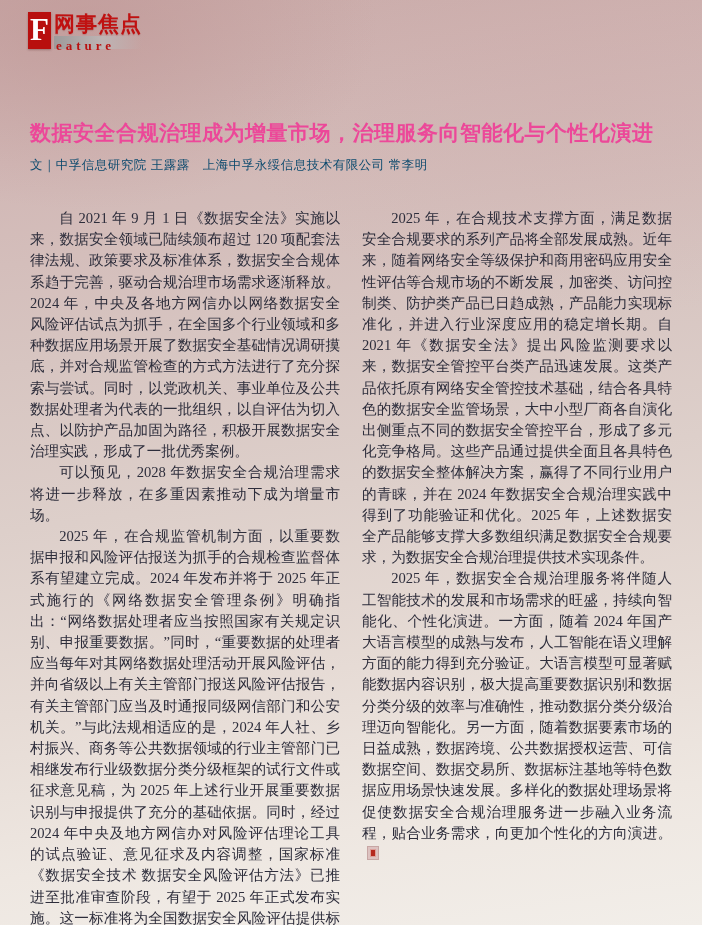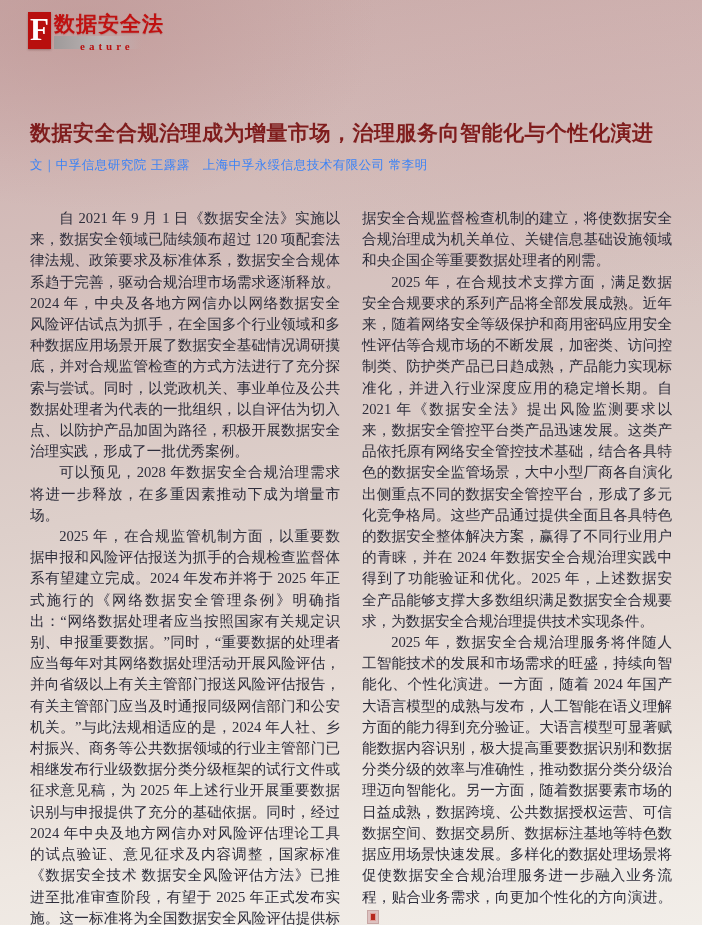--- a/index.html
+++ b/index.html
@@ -35,36 +35,35 @@
     text-shadow: 0 1px 1px rgba(120,60,60,0.25);
   }
   .en-strip {
     margin-top: 1px; width: 86px; height: 13px;
     background: linear-gradient(90deg, #9e9a9a 0%, #bdb4b4 55%, rgba(189,180,180,0) 100%);
     padding-left: 2px;
   }
   .en-text {
     color: #b81111;
     font-family: "Liberation Serif", "DejaVu Serif", serif;
-    font-weight: bold; font-size: 11px; line-height: 12px;
+    font-weight: bold; font-size: 13px; line-height: 12px;
     letter-spacing: 4px;
-    margin-left: 24px;
   }
 
   
   .article-title {
     position: absolute; top: 105px; left: 30px; width: 645px;
-    color: #7f1d1d;
+    color: #ec4899;
     font-size: 21px; font-weight: bold;
     letter-spacing: 0.5px;
     font-family: Liberation Serif, serif;
   }
   .byline {
     position: absolute; top: 157px; left: 30px; width: 645px;
-    color: #3b82f6;
+    color: #0c4a6e;
     font-size: 12.5px;
     letter-spacing: 0.5px;
   }
 
   
   .columns {
     position: absolute; top: 208px; left: 30px; width: 642px;
     display: flex; gap: 22px;
   }
   .col {
@@ -92,35 +91,34 @@
     position: absolute; left: 2px; top: 2px; right: 2px; bottom: 2px;
     background: #b5281e;
     box-shadow: inset 0 0 0 1px rgba(255,255,255,0.55);
   }
 </style>
 </head>
 <body>
 
 <div class="masthead">
   <span class="f-box">F</span><div class="masthead-right">
-    <div class="cn-title">数据安全法</div>
+    <div class="cn-title">网事焦点</div>
     <div class="en-strip">
       <span class="en-text">eature</span>
     </div>
   </div>
 </div>
 
 <h1 class="article-title">数据安全合规治理成为增量市场，治理服务向智能化与个性化演进</h1>
 
 <div class="byline">文｜中孚信息研究院 王露露　上海中孚永绥信息技术有限公司 常李明</div>
 
 <div class="columns">
   <div class="col">
     <p class="indent">自 2021 年 9 月 1 日《数据安全法》实施以来，数据安全领域已陆续颁布超过 120 项配套法律法规、政策要求及标准体系，数据安全合规体系趋于完善，驱动合规治理市场需求逐渐释放。2024 年，中央及各地方网信办以网络数据安全风险评估试点为抓手，在全国多个行业领域和多种数据应用场景开展了数据安全基础情况调研摸底，并对合规监管检查的方式方法进行了充分探索与尝试。同时，以党政机关、事业单位及公共数据处理者为代表的一批组织，以自评估为切入点、以防护产品加固为路径，积极开展数据安全治理实践，形成了一批优秀案例。</p>
     <p class="indent">可以预见，2028 年数据安全合规治理需求将进一步释放，在多重因素推动下成为增量市场。</p>
     <p class="indent">2025 年，在合规监管机制方面，以重要数据申报和风险评估报送为抓手的合规检查监督体系有望建立完成。2024 年发布并将于 2025 年正式施行的《网络数据安全管理条例》明确指出：“网络数据处理者应当按照国家有关规定识别、申报重要数据。”同时，“重要数据的处理者应当每年对其网络数据处理活动开展风险评估，并向省级以上有关主管部门报送风险评估报告，有关主管部门应当及时通报同级网信部门和公安机关。”与此法规相适应的是，2024 年人社、乡村振兴、商务等公共数据领域的行业主管部门已相继发布行业级数据分类分级框架的试行文件或征求意见稿，为 2025 年上述行业开展重要数据识别与申报提供了充分的基础依据。同时，经过 2024 年中央及地方网信办对风险评估理论工具的试点验证、意见征求及内容调整，国家标准《数据安全技术 数据安全风险评估方法》已推进至批准审查阶段，有望于 2025 年正式发布实施。这一标准将为全国数据安全风险评估提供标准方法，成为数据安全合规治理的重要切入点。数</p>
   </div>
   <div class="col">
-    <p>据安全合规监督检查机制的建立，将使数据安全合规治理成为机关单位、关键信息基础设施领域和央企国企等重要数据处理者的刚需。</p>
     <p class="indent">2025 年，在合规技术支撑方面，满足数据安全合规要求的系列产品将全部发展成熟。近年来，随着网络安全等级保护和商用密码应用安全性评估等合规市场的不断发展，加密类、访问控制类、防护类产品已日趋成熟，产品能力实现标准化，并进入行业深度应用的稳定增长期。自 2021 年《数据安全法》提出风险监测要求以来，数据安全管控平台类产品迅速发展。这类产品依托原有网络安全管控技术基础，结合各具特色的数据安全监管场景，大中小型厂商各自演化出侧重点不同的数据安全管控平台，形成了多元化竞争格局。这些产品通过提供全面且各具特色的数据安全整体解决方案，赢得了不同行业用户的青睐，并在 2024 年数据安全合规治理实践中得到了功能验证和优化。2025 年，上述数据安全产品能够支撑大多数组织满足数据安全合规要求，为数据安全合规治理提供技术实现条件。</p>
     <p class="indent"><span>2025 年，数据安全合规治理服务将伴随人工智能技术的发展和市场需求的旺盛，持续向智能化、个性化演进。一方面，随着 2024 年国产大语言模型的成熟与发布，人工智能在语义理解方面的能力得到充分验证。大语言模型可显著赋能数据内容识别，极大提高重要数据识别和数据分类分级的效率与准确性，推动数据分类分级治理迈向智能化。另一方面，随着数据要素市场的日益成熟，数据跨境、公共数据授权运营、可信数据空间、数据交易所、数据标注基地等特色数据应用场景快速发展。多样化的数据处理场景将促使数据安全合规治理服务进一步融入业务流程，贴合业务需求，向更加个性化的方向演进。</span><span class="endmark"></span></p>
   </div>
 </div>
 
 </body></html>

